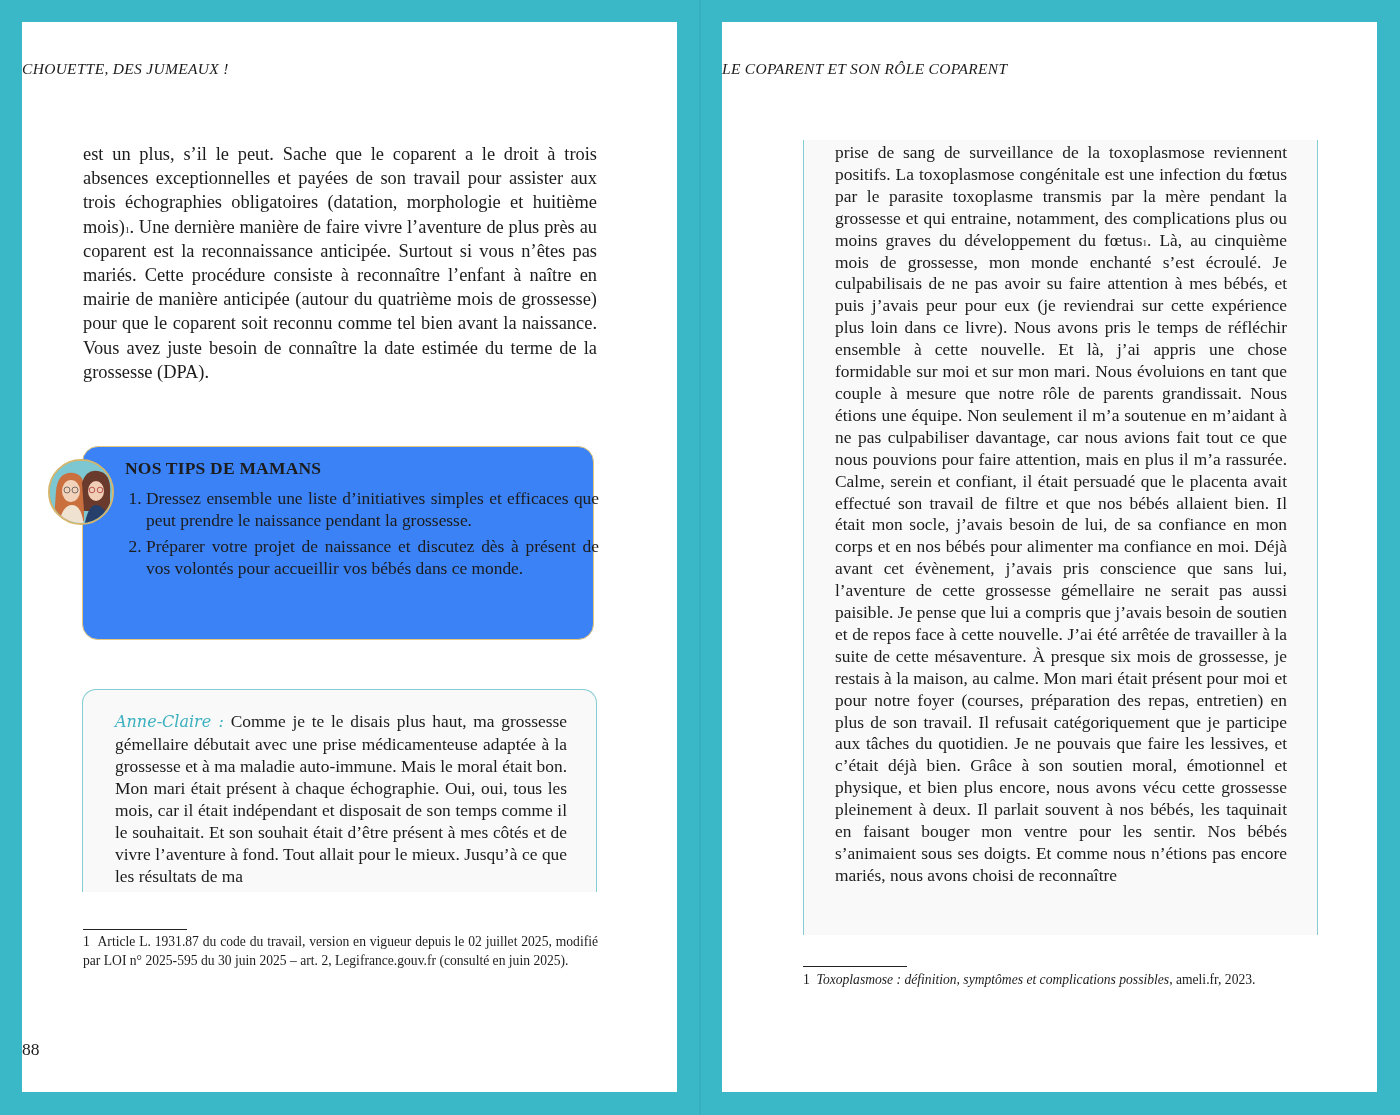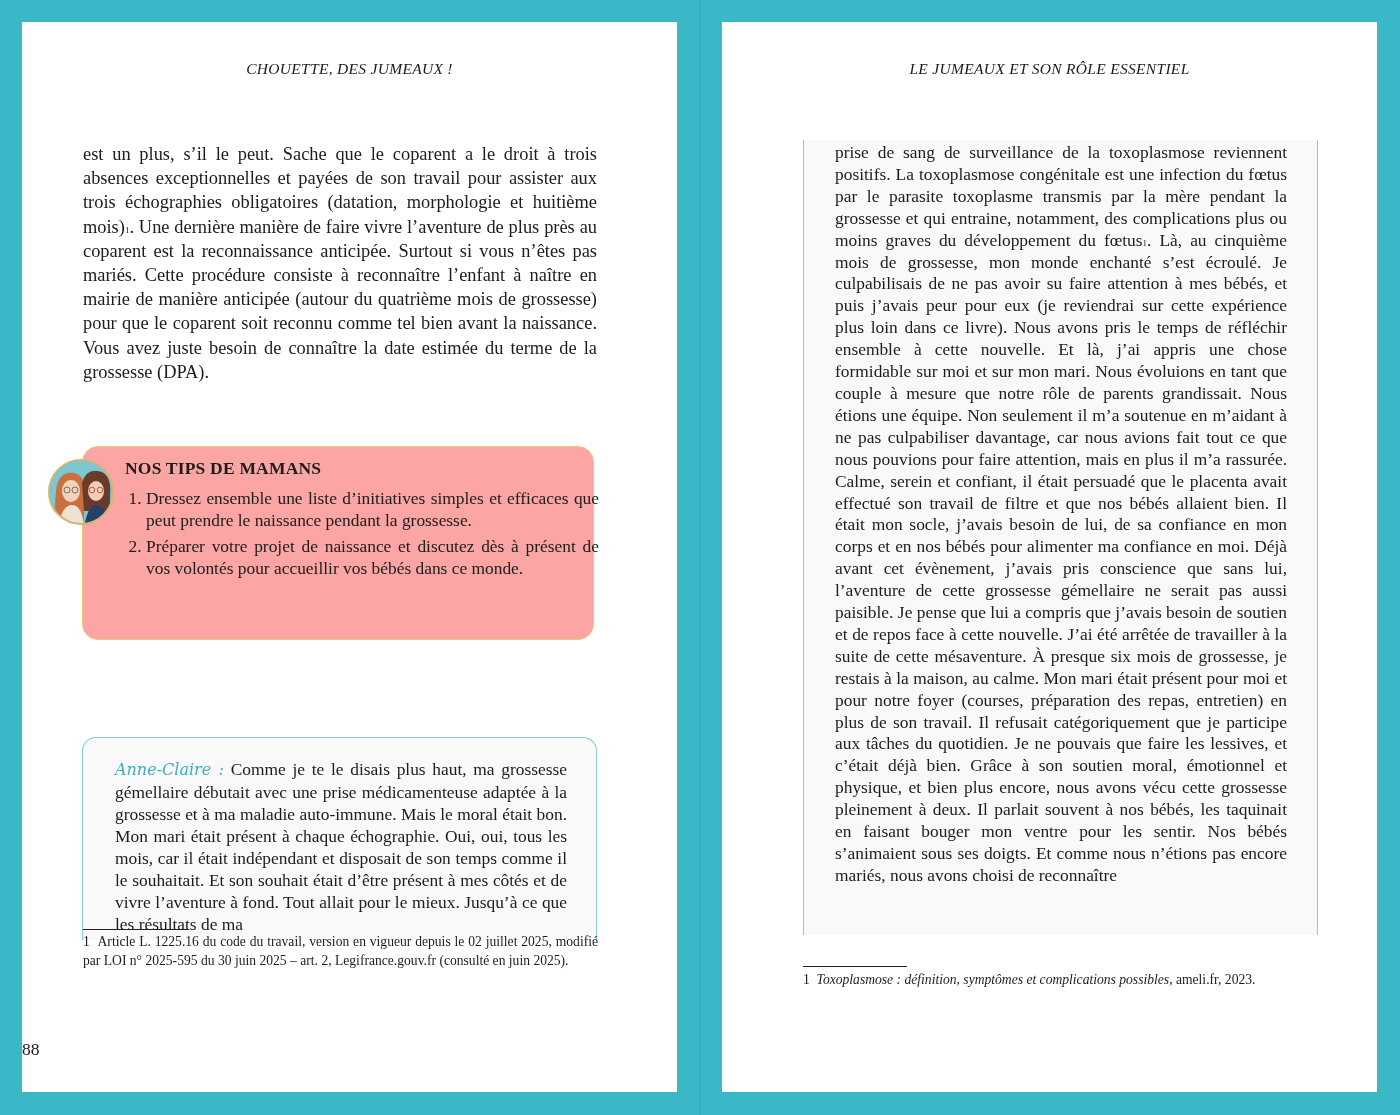--- a/index.html
+++ b/index.html
@@ -12,34 +12,34 @@
   }
   .spine { position: absolute; left: 699px; top: 0; width: 2px; height: 1115px; background: #36b0bf; }
   .page {
     position: absolute; top: 22px; height: 1070px;
     background: #ffffff;
   }
   .page.left { left: 22px; width: 655px; }
   .page.right { left: 722px; width: 655px; }
   .running-head {
     position: absolute; top: 38px; left: 0; right: 0;
-    text-align: center; font-style: italic; font-size: 15.5px; letter-spacing: 0.3px;
+    font-style: italic; font-size: 15.5px; letter-spacing: 0.3px;
   }
   .body-text {
     position: absolute; left: 61px; width: 514px; top: 120px;
     font-size: 18.4px; line-height: 24.2px; text-align: justify;
     hyphens: auto;
   }
   .body-text p { margin: 0; }
   sup { font-size: 9px; vertical-align: top; position: relative; top: 3px; }
 
   
   .tips {
     position: absolute; left: 60px; top: 424px; width: 512px; height: 194px;
-    background: #fca5a5; border: 1.3px solid #e6c77c; border-radius: 16px;
+    background: #3b82f6; border: 1.3px solid #e6c77c; border-radius: 16px;
     box-sizing: border-box;
   }
   .tips-title {
     position: absolute; left: 42px; top: 11px;
     font-weight: bold; font-size: 17.5px; letter-spacing: 0.2px;
   }
   .tips ol {
     position: absolute; left: 40px; top: 40px; width: 453px;
     margin: 0; padding: 0 0 0 23px;
     font-size: 17.4px; line-height: 22px; text-align: justify;
@@ -48,21 +48,21 @@
   .avatar {
     position: absolute; left: 26px; top: 437px; width: 66px; height: 66px;
     border-radius: 50%; border: 2px solid #d6b66c; overflow: hidden;
     background: #6fc4cf; box-sizing: border-box;
   }
 
   
   .testi-left {
     position: absolute; left: 60px; top: 667px; width: 515px; height: 203px;
     background: #f8f9f8; border: 1.3px solid #86ccd3; border-bottom: none;
-    border-radius: 14px 14px 0 0; box-sizing: border-box; margin-top: 48px;
+    border-radius: 14px 14px 0 0; box-sizing: border-box;
   }
   .testi-left .txt {
     position: absolute; left: 32px; top: 20px; width: 452px;
     font-size: 17.4px; line-height: 22px; text-align: justify;
   }
   .speaker {
     color: #3bb0c0; font-style: italic; font-family: "DejaVu Serif", serif; font-size: 16px;
   }
 
   
@@ -121,28 +121,28 @@
       <path d="M34 66 Q38 44 46 44 Q56 44 60 66 Z" fill="#27406b"></path>
     </svg>
   </div>
 
   <div class="testi-left">
     <div class="txt"><span class="speaker">Anne-Claire :</span><span> Comme je te le disais plus haut, ma grossesse gémellaire débutait avec une prise médicamenteuse adaptée à la grossesse et à ma maladie auto-immune. Mais le moral était bon. Mon mari était présent à chaque échographie. Oui, oui, tous les mois, car il était indépendant et disposait de son temps comme il le souhaitait. Et son souhait était d’être présent à mes côtés et de vivre l’aventure à fond. Tout allait pour le mieux. Jusqu’à ce que les résultats de ma</span></div>
   </div>
 
   <div class="fn-rule" style="left:61px; top:907px;"></div>
   <div class="footnote" style="left:61px; top:911px; width:515px;">
-    <span>1</span>&nbsp;&nbsp;<span>Article L. 1225.16 du code du travail, version en vigueur depuis le 02 juillet 2025, modifié par LOI n° 2025-595 du 30 juin 2025 – art. 2, Legifrance.gouv.fr (consulté en juin 2025).</span>
+    <span>1</span>&nbsp;&nbsp;<span>Article L. 1931.87 du code du travail, version en vigueur depuis le 02 juillet 2025, modifié par LOI n° 2025-595 du 30 juin 2025 – art. 2, Legifrance.gouv.fr (consulté en juin 2025).</span>
   </div>
 
   <div class="page-number">88</div>
 </div>
 
 <div class="page right">
-  <div class="running-head">LE JUMEAUX ET SON RÔLE ESSENTIEL</div>
+  <div class="running-head">LE COPARENT ET SON RÔLE COPARENT</div>
 
   <div class="testi-right">
     <div class="txt"><span>prise de sang de surveillance de la toxoplasmose reviennent positifs. La toxoplasmose congénitale est une infection du fœtus par le parasite toxoplasme transmis par la mère pendant la grossesse et qui entraine, notamment, des complications plus ou moins graves du développement du fœtus</span><sup>1</sup><span class="last-line">. Là, au cinquième mois de grossesse, mon monde enchanté s’est écroulé. Je culpabilisais de ne pas avoir su faire attention à mes bébés, et puis j’avais peur pour eux (je reviendrai sur cette expérience plus loin dans ce livre). Nous avons pris le temps de réfléchir ensemble à cette nouvelle. Et là, j’ai appris une chose formidable sur moi et sur mon mari. Nous évoluions en tant que couple à mesure que notre rôle de parents grandissait. Nous étions une équipe. Non seulement il m’a soutenue en m’aidant à ne pas culpabiliser davantage, car nous avions fait tout ce que nous pouvions pour faire attention, mais en plus il m’a rassurée. Calme, serein et confiant, il était persuadé que le placenta avait effectué son travail de filtre et que nos bébés allaient bien. Il était mon socle, j’avais besoin de lui, de sa confiance en mon corps et en nos bébés pour alimenter ma confiance en moi. Déjà avant cet évènement, j’avais pris conscience que sans lui, l’aventure de cette grossesse gémellaire ne serait pas aussi paisible. Je pense que lui a compris que j’avais besoin de soutien et de repos face à cette nouvelle. J’ai été arrêtée de travailler à la suite de cette mésaventure. À presque six mois de grossesse, je restais à la maison, au calme. Mon mari était présent pour moi et pour notre foyer (courses, préparation des repas, entretien) en plus de son travail. Il refusait catégoriquement que je participe aux tâches du quotidien. Je ne pouvais que faire les lessives, et c’était déjà bien. Grâce à son soutien moral, émotionnel et physique, et bien plus encore, nous avons vécu cette grossesse pleinement à deux. Il parlait souvent à nos bébés, les taquinait en faisant bouger mon ventre pour les sentir. Nos bébés s’animaient sous ses doigts. Et comme nous n’étions pas encore mariés, nous avons choisi de reconnaître</span></div>
   </div>
 
   <div class="fn-rule" style="left:81px; top:944px;"></div>
   <div class="footnote" style="left:81px; top:949px; width:540px;">
     <span>1</span>&nbsp;&nbsp;<i>Toxoplasmose : définition, symptômes et complications possibles</i><span>, ameli.fr, 2023.</span>
   </div>
 

